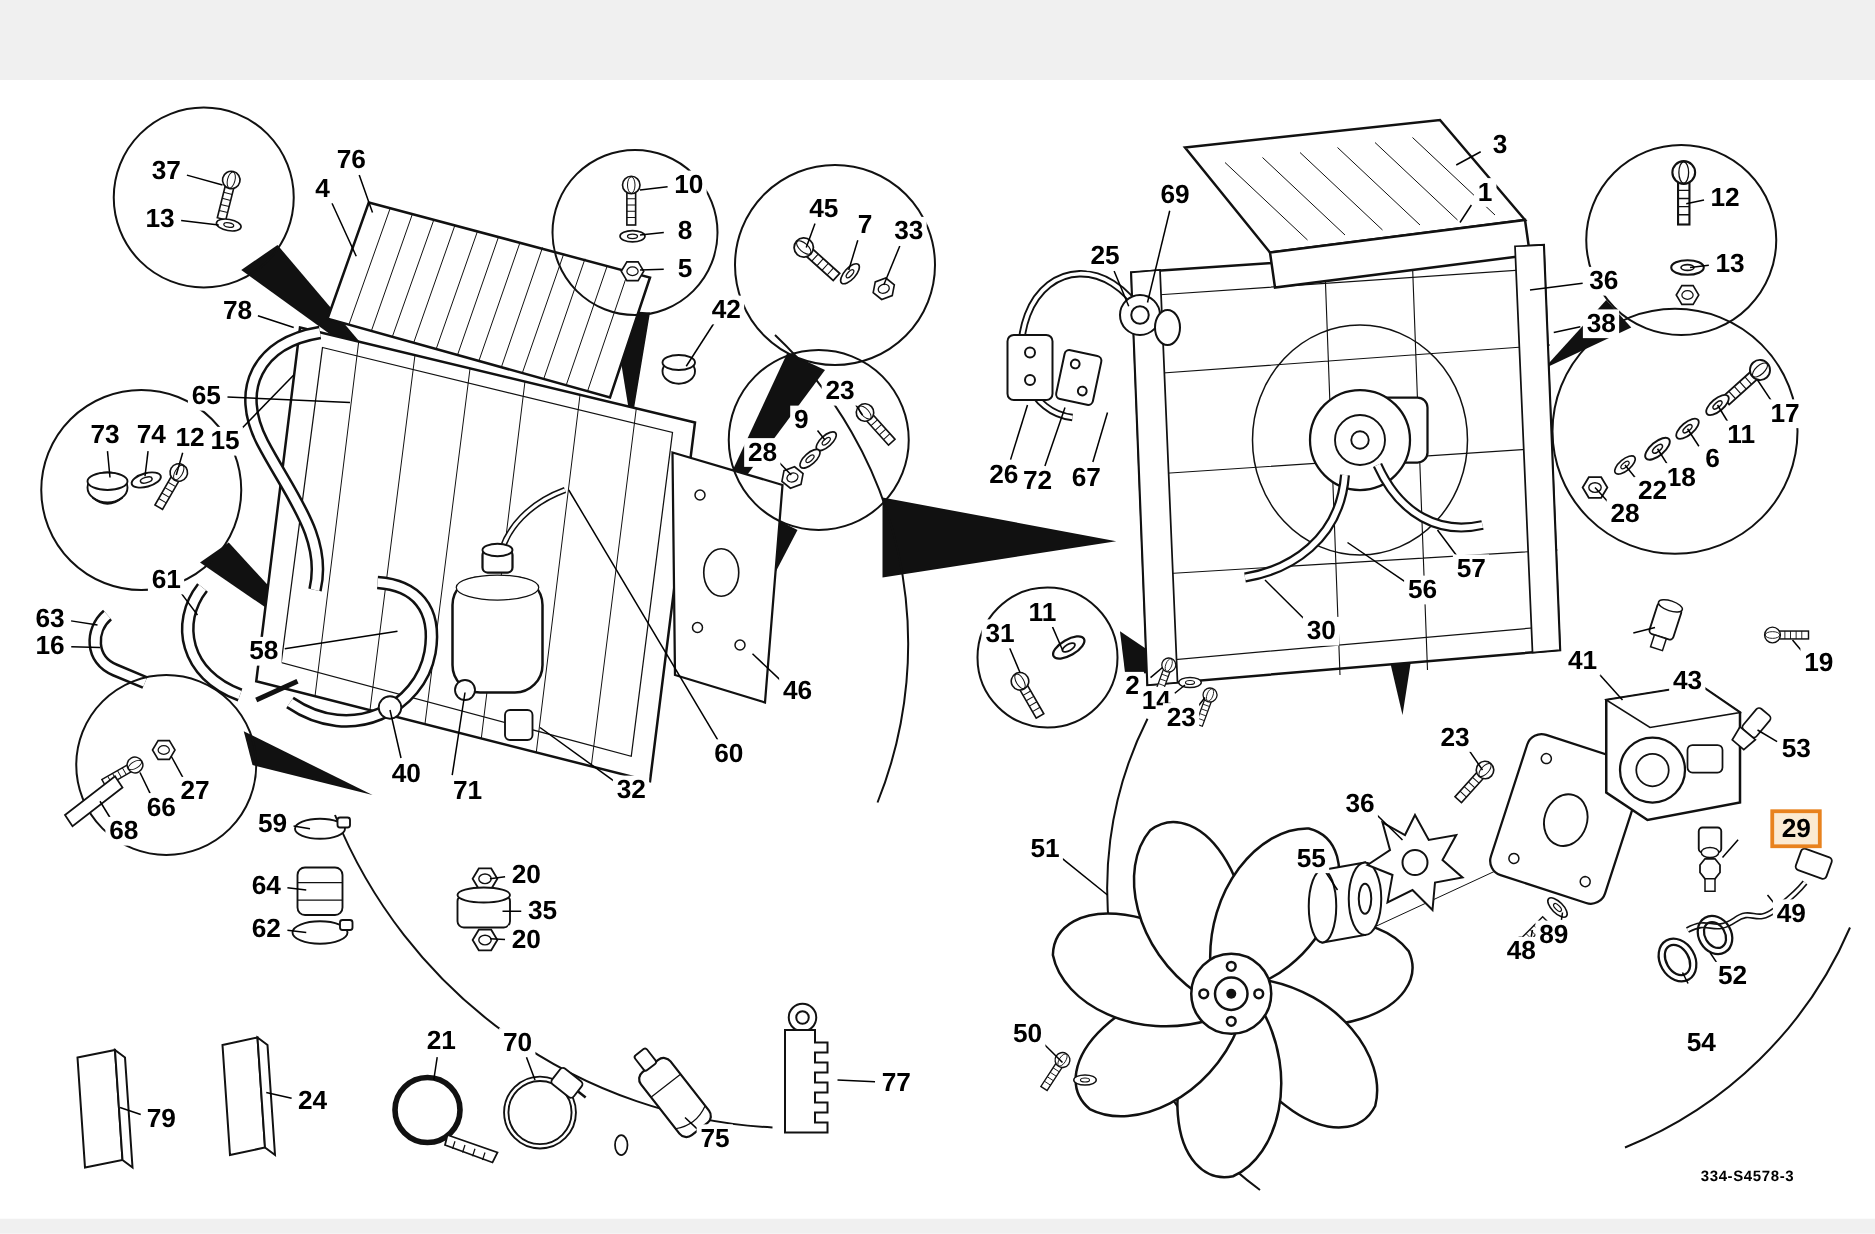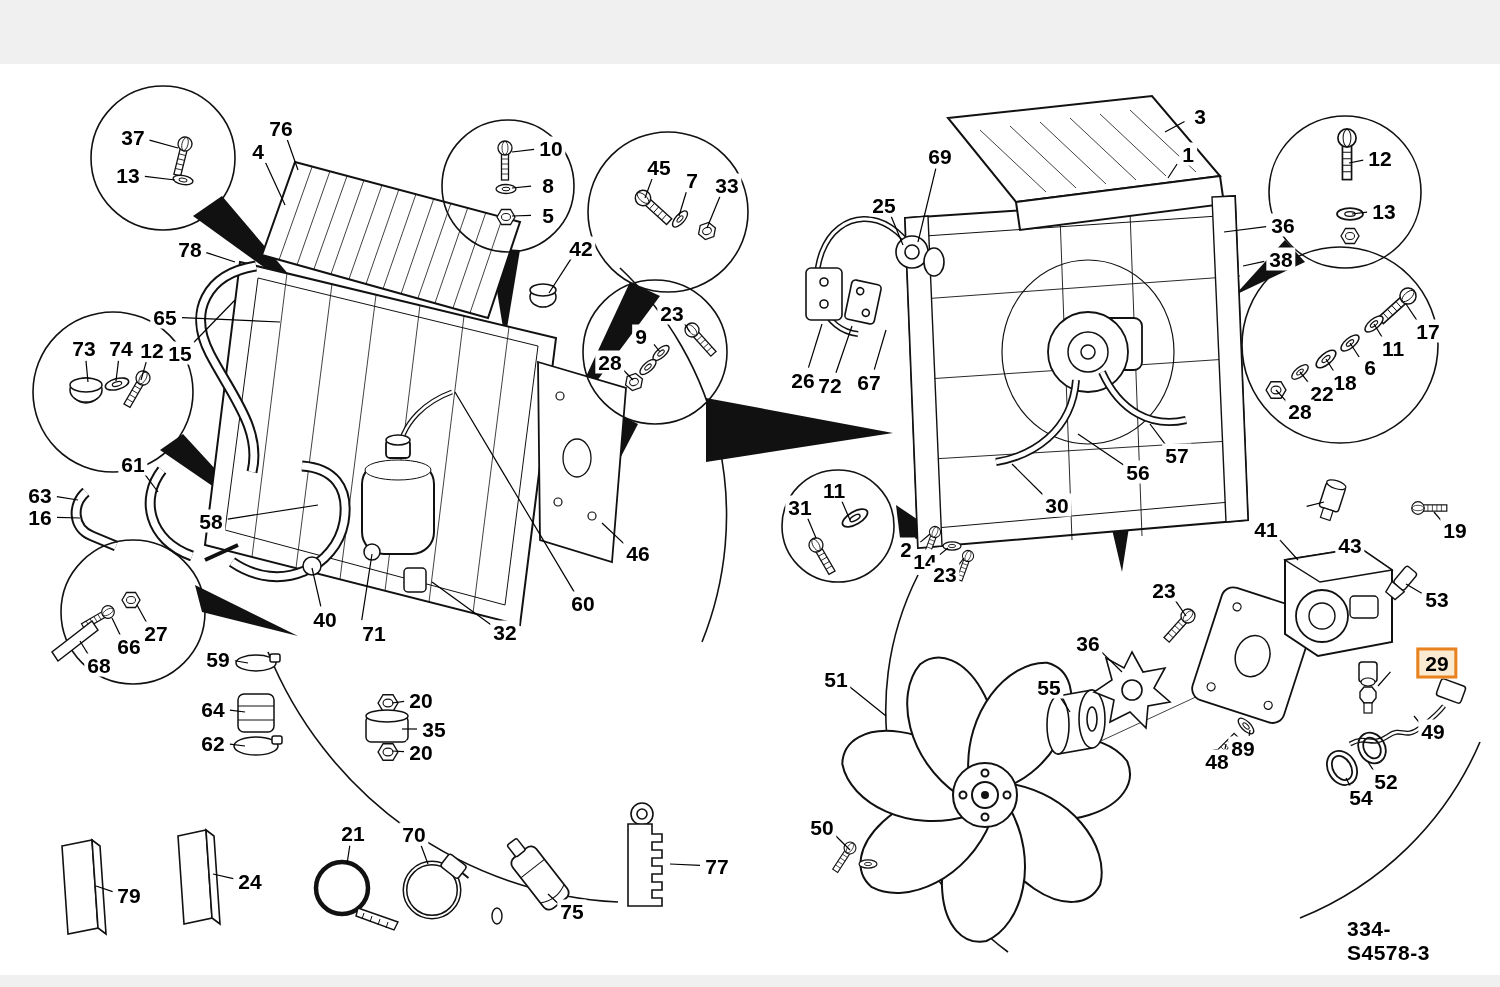--- a/index.html
+++ b/index.html
@@ -14,21 +14,21 @@
     font-weight:bold; font-size:21px; line-height:1; color:#000;
     background:#ffffff; padding:1px 3px; white-space:nowrap;
   }
   .callout.highlighted {
     border:3px solid var(--hl-border,#e8821e);
     background:var(--hl-fill,#fbead2);
     padding:2px 6px;
   }
   .drawing-number {
     position:absolute; left:1398px; top:941px; transform:translate(-50%,-50%);
-    font-weight:bold; font-size:21px; color:#000; letter-spacing:0.5px;
+    font-weight:bold; font-size:12px; color:#000; letter-spacing:0.5px;
   }
 </style>
 </head>
 <body>
 
 <div class="stage">
   <div class="band top"></div>
   <div class="band bottom"></div>
 
   <svg class="artwork" id="artwork" viewBox="0 0 1500 987" width="1500" height="987" xmlns="http://www.w3.org/2000/svg">
@@ -492,18 +492,18 @@
       <div class="callout" style="left: 1437px; top: 599px;">53</div>
       <div class="callout" style="left: 1164px; top: 590px;">23</div>
       <div class="callout" style="left: 1088px; top: 643px;">36</div>
       <div class="callout highlighted" style="left: 1403px; top: 663px; margin-left: 34px;">29</div>
       <div class="callout" style="left: 1433px; top: 731px;">49</div>
       <div class="callout" style="left: 836px; top: 679px;">51</div>
       <div class="callout" style="left: 1049px; top: 687px;">55</div>
       <div class="callout" style="left: 1217px; top: 761px;">48</div>
       <div class="callout" style="left: 1243px; top: 748px;">89</div>
       <div class="callout" style="left: 1386px; top: 781px;">52</div>
-      <div class="callout" style="left: 1361px; top: 797px;">54</div>
+      <div class="callout" style="left: 1361px; top: 834px;">54</div>
       <div class="callout" style="left: 822px; top: 827px;">50</div>
     </div>
 
   <div class="drawing-number">334-S4578-3</div>
 </div>
 
 </body></html>

